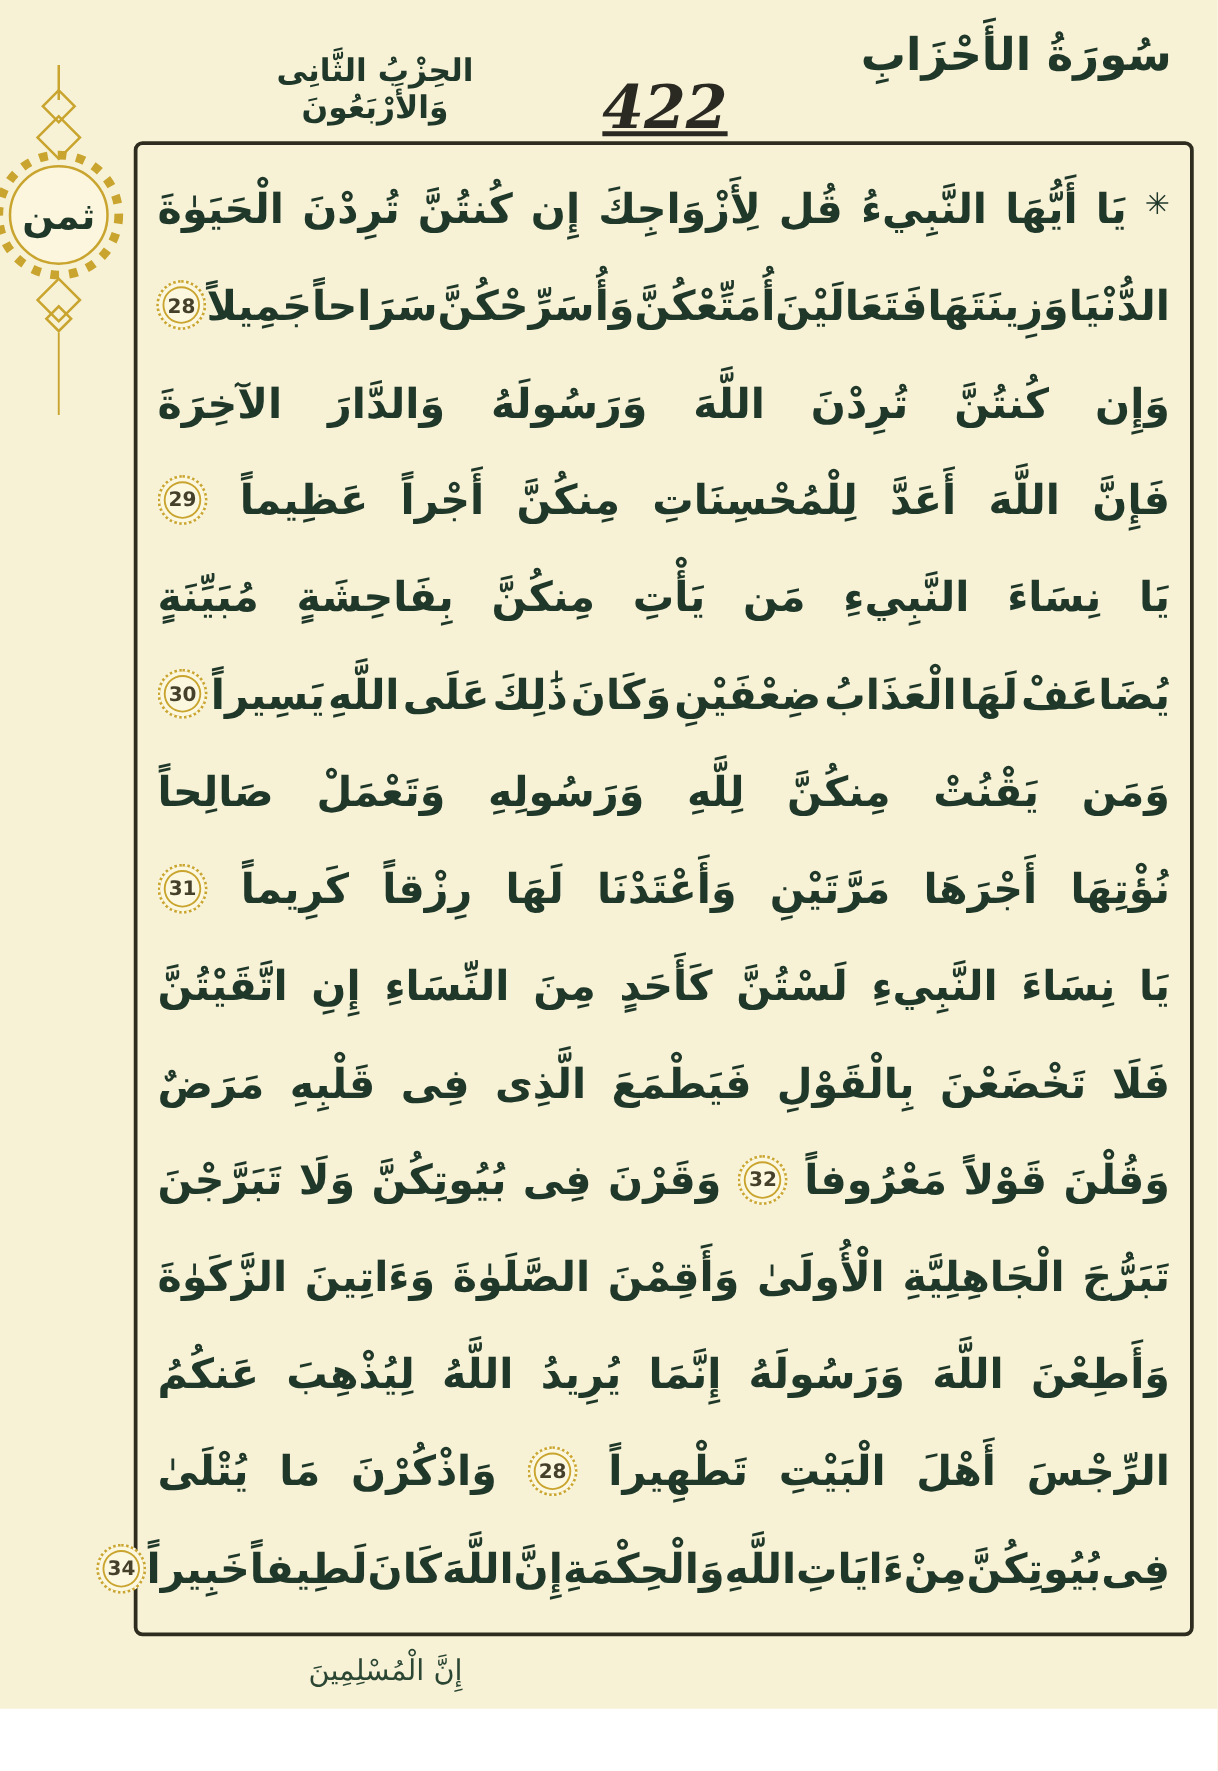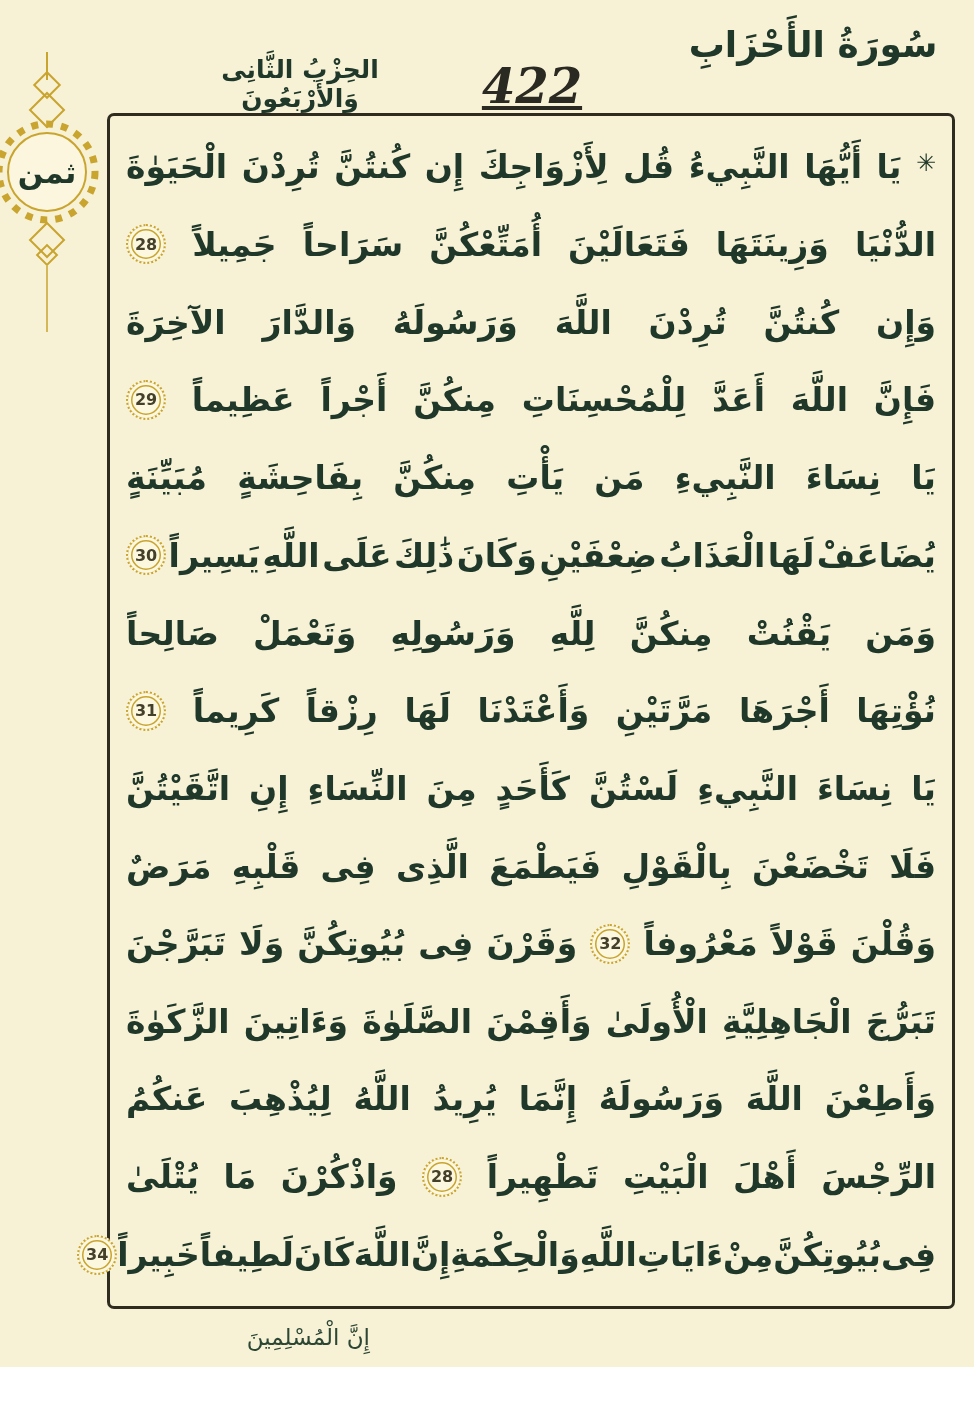--- a/index.html
+++ b/index.html
@@ -22,21 +22,21 @@
     font-size:36px;font-weight:bold;color:var(--ink,#20382a);
     letter-spacing:-1px;
   }
   .page-number{
     position:absolute;top:58px;left:472px;width:120px;
     text-align:center;
     font-family:"DejaVu Serif",serif;font-style:italic;font-weight:bold;
     font-size:48px;color:#2a2a22;text-decoration:underline;
   }
   .hizb-label{
-    position:absolute;top:55px;left:165px;width:270px;
+    position:absolute;top:42px;left:165px;width:270px;
     direction:rtl;text-align:center;
     font-size:25px;font-weight:bold;color:var(--ink,#20382a);
   }
   
   .side-ornament{position:absolute;left:0;top:52px;width:104px;height:286px;}
   .thumn-text{
     font-size:30px;font-weight:bold;fill:var(--ink,#20382a);
   }
   
   .text-frame{
@@ -113,20 +113,21 @@
         <span class="word">إِن</span>
         <span class="word">كُنتُنَّ</span>
         <span class="word">تُرِدْنَ</span>
         <span class="word">الْحَيَوٰةَ</span>
       </div>
       <div class="quran-line">
         <span class="word">الدُّنْيَا</span>
         <span class="word">وَزِينَتَهَا</span>
         <span class="word">فَتَعَالَيْنَ</span>
         <span class="word">أُمَتِّعْكُنَّ</span>
+        <span class="word">وَأُسَرِّحْكُنَّ</span>
         <span class="word">سَرَاحاً</span>
         <span class="word">جَمِيلاً</span>
         <span class="ayah-marker">28</span>
       </div>
       <div class="quran-line">
         <span class="word">وَإِن</span>
         <span class="word">كُنتُنَّ</span>
         <span class="word">تُرِدْنَ</span>
         <span class="word">اللَّهَ</span>
         <span class="word">وَرَسُولَهُ</span>

